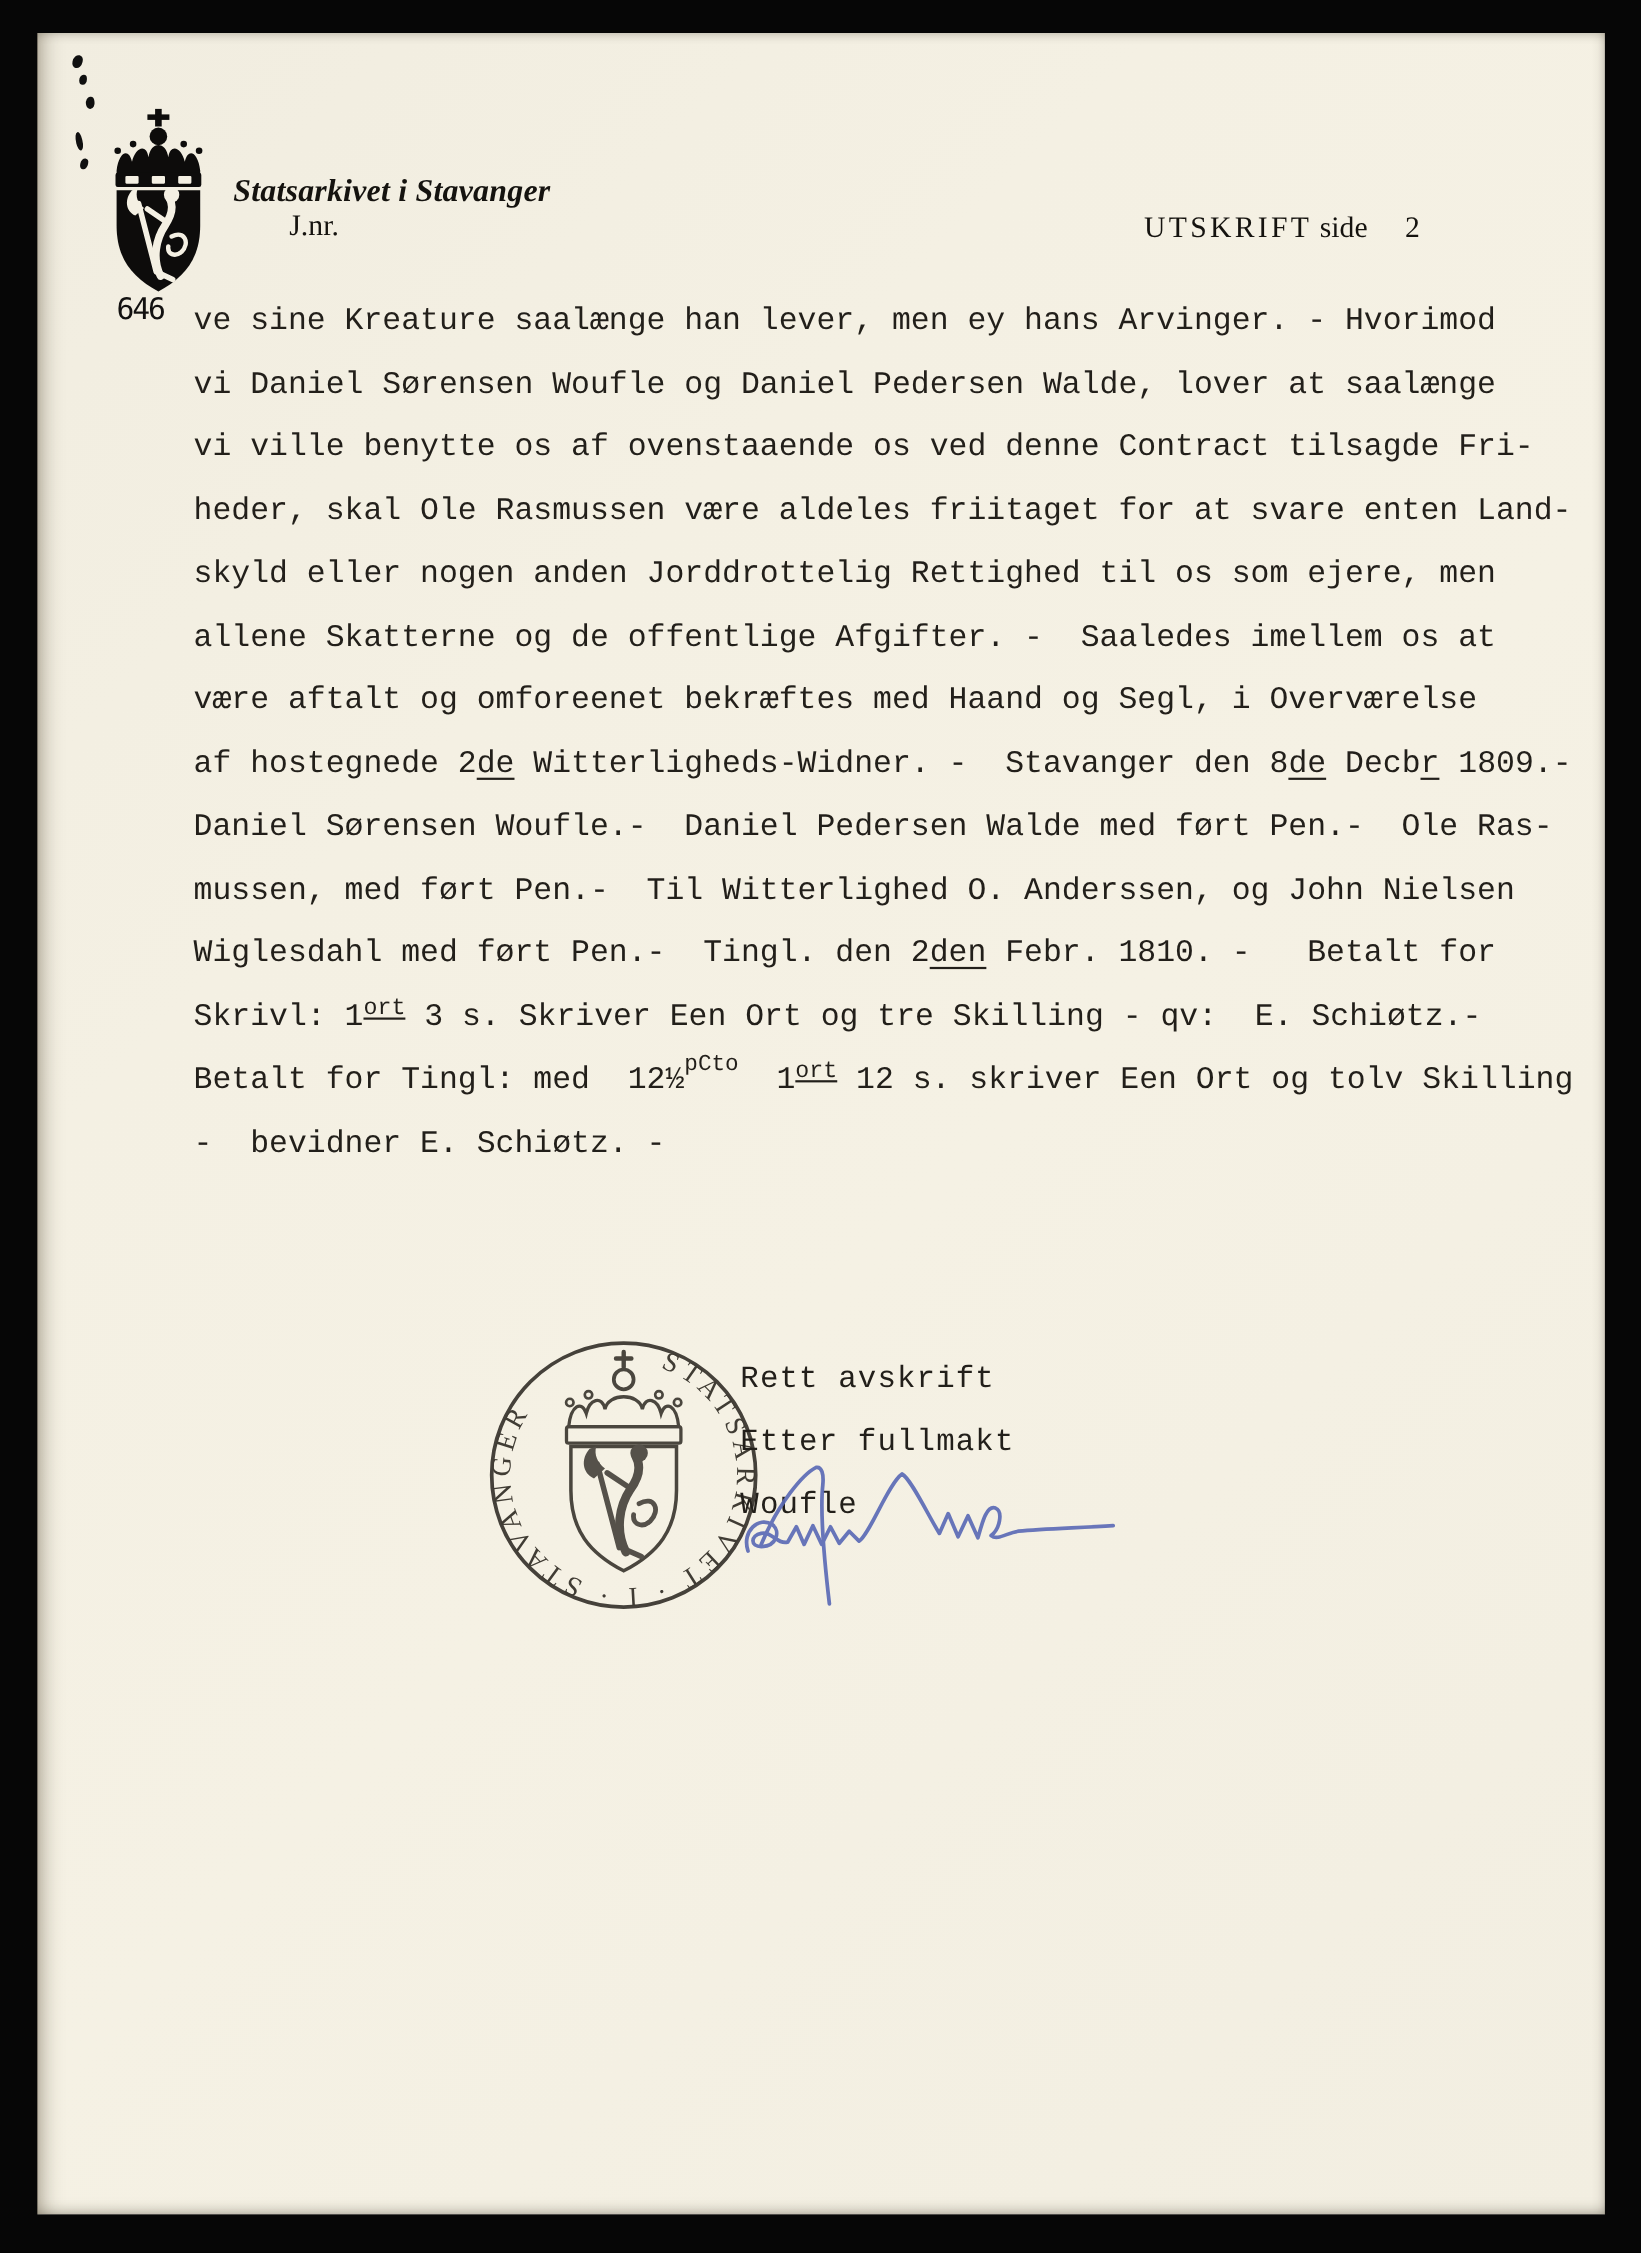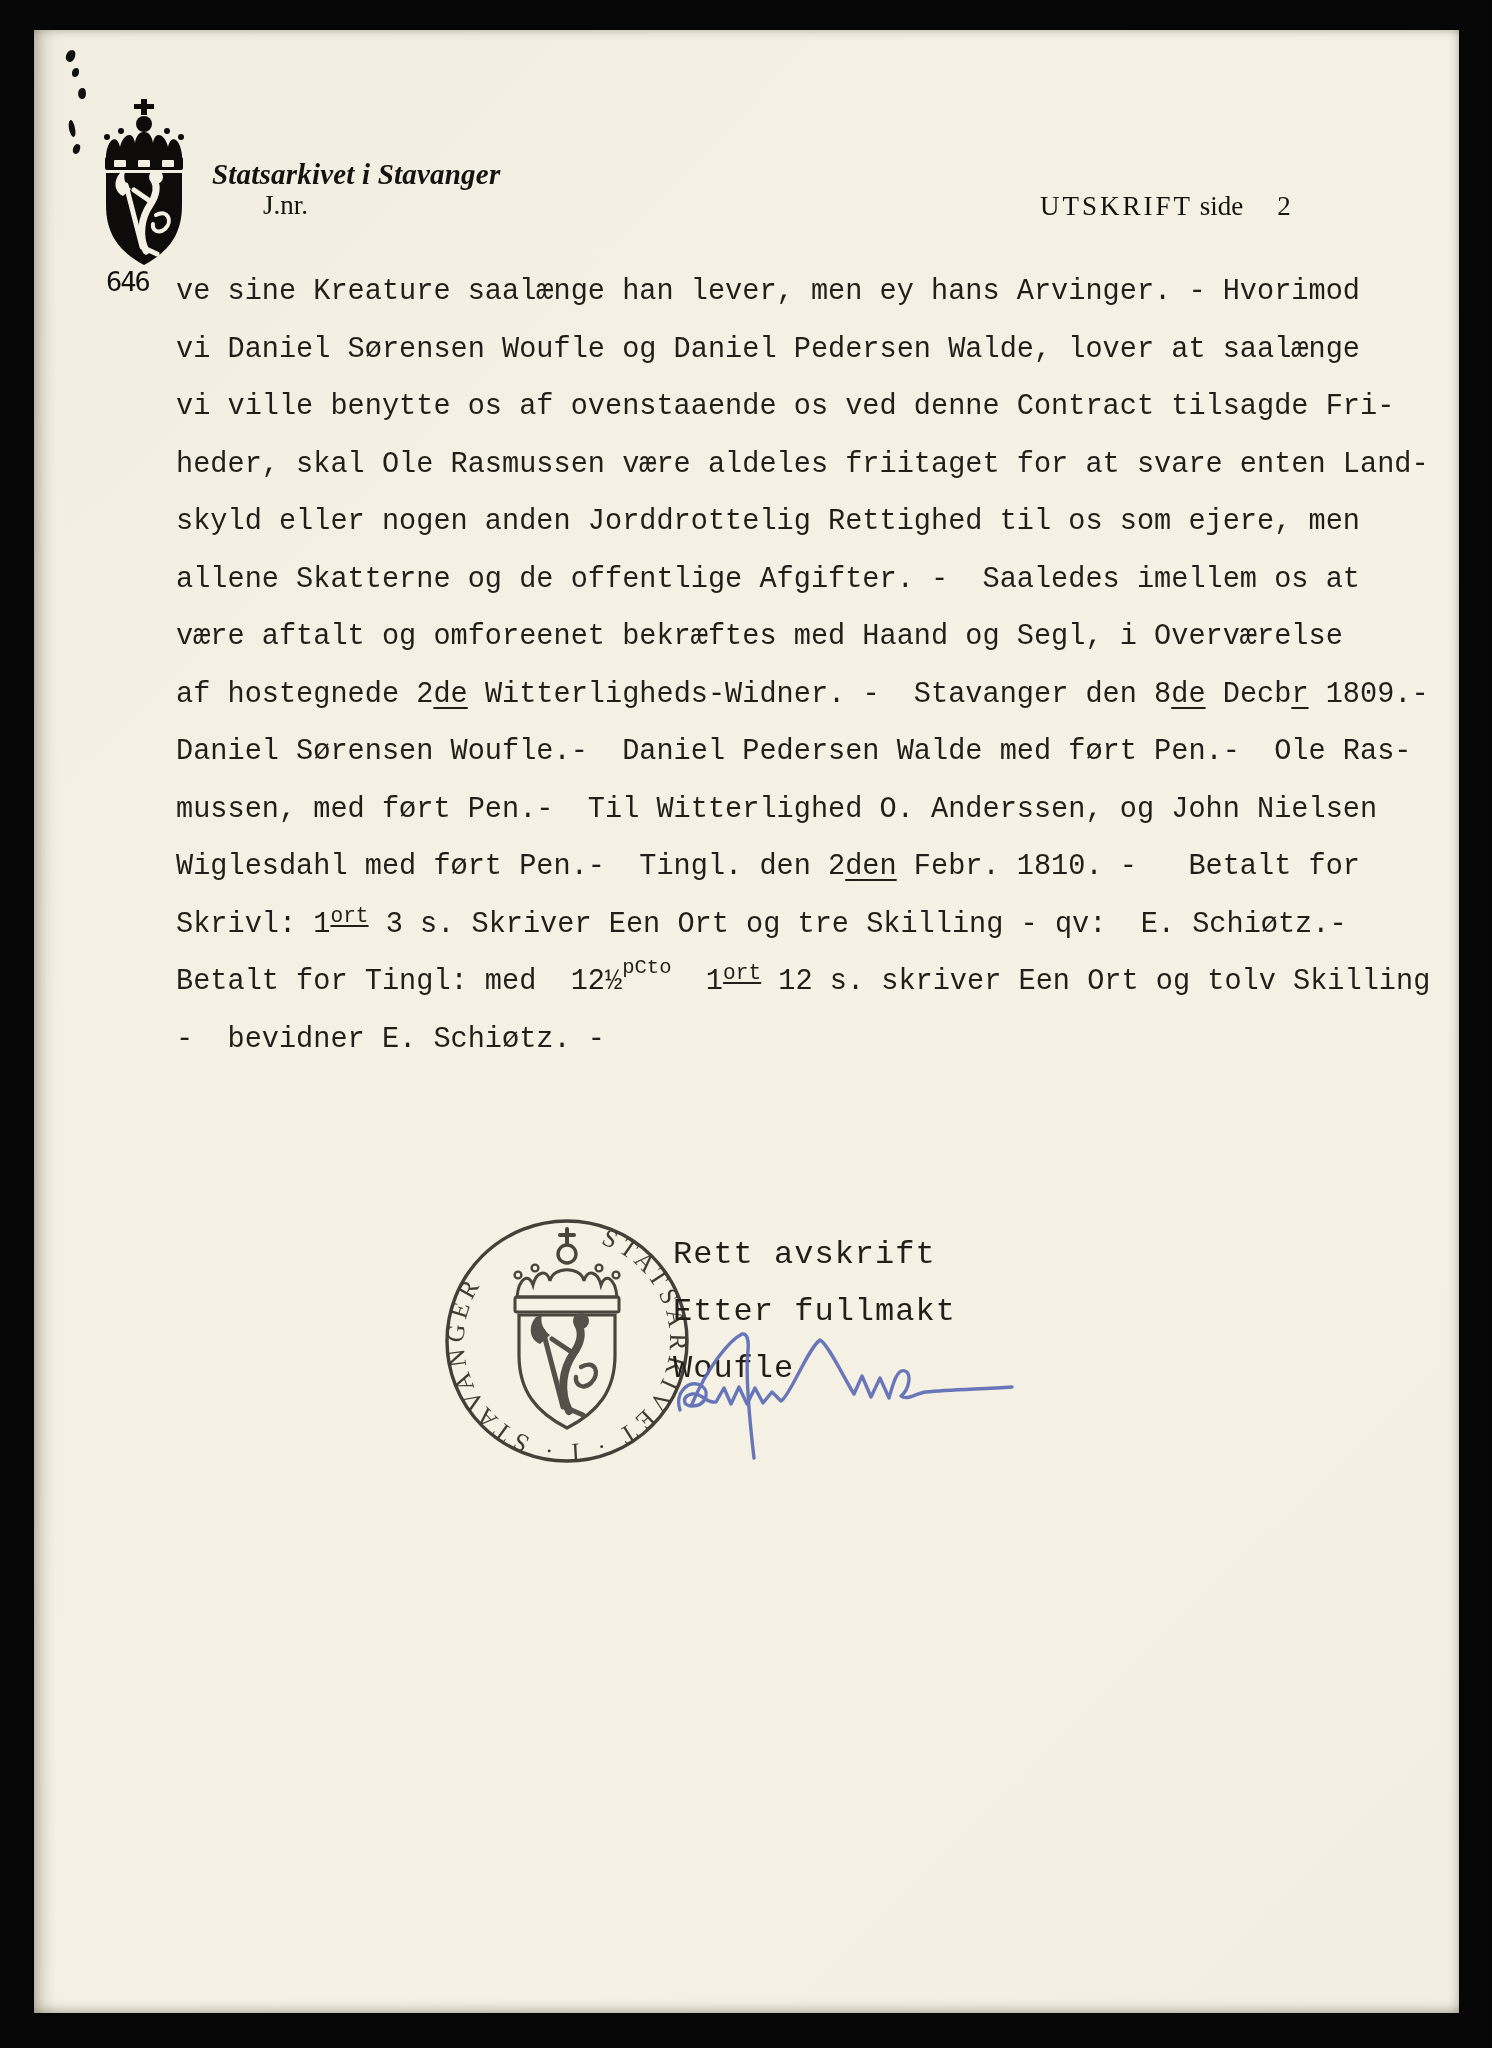--- a/index.html
+++ b/index.html
@@ -25,21 +25,21 @@
   
   .body-text{position:absolute;left:142px;top:233px;font-family:"Liberation Mono",monospace;
              font-size:28.6px;line-height:57.5px;color:#221f1a;white-space:pre;}
   .body-text .line{height:57.5px;}
   .u{text-decoration:underline;text-decoration-thickness:2.2px;text-underline-offset:5px;}
   .sup{font-size:.74em;position:relative;top:-.45em;}
   .sup.u{text-underline-offset:3px;}
   .high{font-size:.72em;position:relative;top:-.78em;}
   
   .closing{position:absolute;left:639px;top:1196px;font-family:"Liberation Mono",monospace;
-           font-size:32px;line-height:57.2px;color:#221f1a;white-space:pre;}
+           font-size:28px;line-height:57.2px;color:#221f1a;white-space:pre;}
   .closing .line{height:57.2px;letter-spacing:1px;}
   
   .stamp{position:absolute;left:399px;top:1177px;}
   .signature{position:absolute;left:616px;top:1270px;}
   .emblem{position:absolute;left:58px;top:67px;}
   .speck{position:absolute;background:#101010;border-radius:60% 40% 55% 45%;}
 </style>
 </head>
 <body>
 

